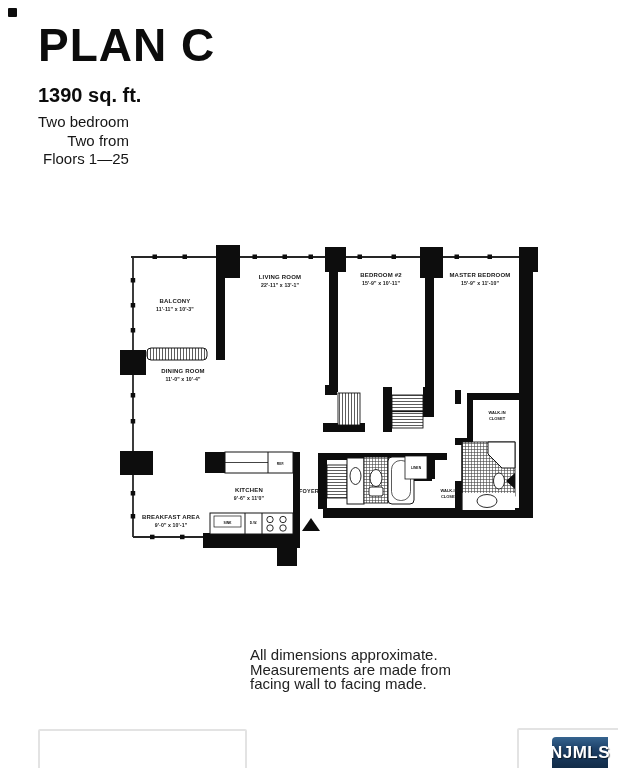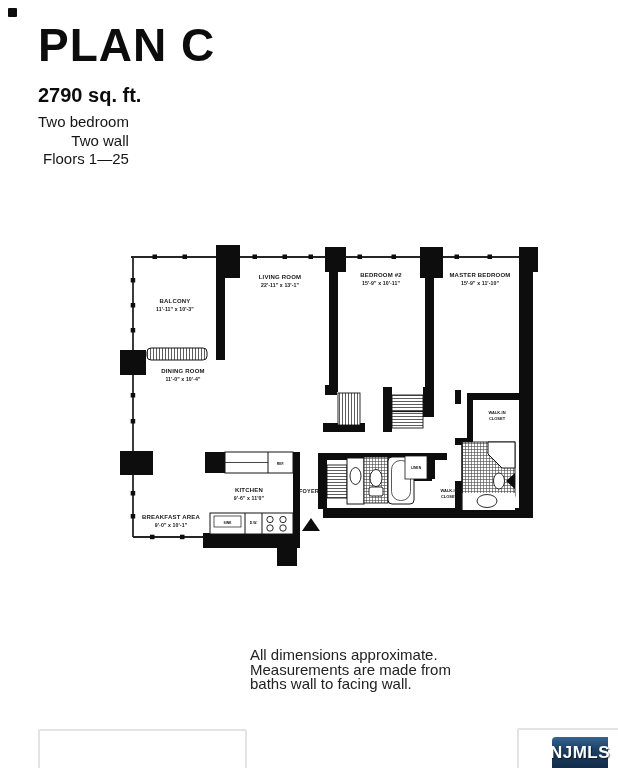--- a/index.html
+++ b/index.html
@@ -30,24 +30,24 @@
          text-shadow:1px 1px 1px rgba(0,0,0,.55);}
 </style>
 </head>
 <body>
 
 <div class="screen">
 
   <div class="abs corner-dot"></div>
 
   <div class="abs title">PLAN C</div>
-  <div class="abs area">2790 sq. ft.</div>
+  <div class="abs area">1390 sq. ft.</div>
   <div class="abs details">
     <div>Two bedroom</div>
-    <div>Two wall</div>
+    <div>Two from</div>
     <div>Floors 1—25</div>
   </div>
 
   <div class="abs plan-wrap">
   <svg width="450" height="340" viewBox="0 0 450 340">
     <defs>
       <pattern id="vhatch" width="3" height="3" patternUnits="userSpaceOnUse">
         <rect width="3" height="3" fill="#fff"></rect>
             <line x1="1.5" y1="0" x2="1.5" y2="3" stroke="#333" stroke-width="0.8"></line>
       </pattern>
@@ -203,20 +203,20 @@
       <text class="tiny" x="387" y="185" text-anchor="middle">CLOSET</text>
       <text class="tiny" x="339" y="257" text-anchor="middle">WALK-IN</text>
       <text class="tiny" x="339" y="263" text-anchor="middle">CLOSET</text>
       <text class="micro" x="306" y="234" text-anchor="middle">LINEN</text>
     </g>
   </svg>
   </div>
 
   <div class="abs disclaimer">
     <div>All dimensions approximate. Measurements are made from</div>
-    <div>baths wall to facing wall.</div>
+    <div>facing wall to facing made.</div>
   </div>
 
   <div class="abs card card1"></div>
   <div class="abs card card2"></div>
   <div class="abs njmls">NJMLS</div>
 
 </div>
 
 </body></html>

